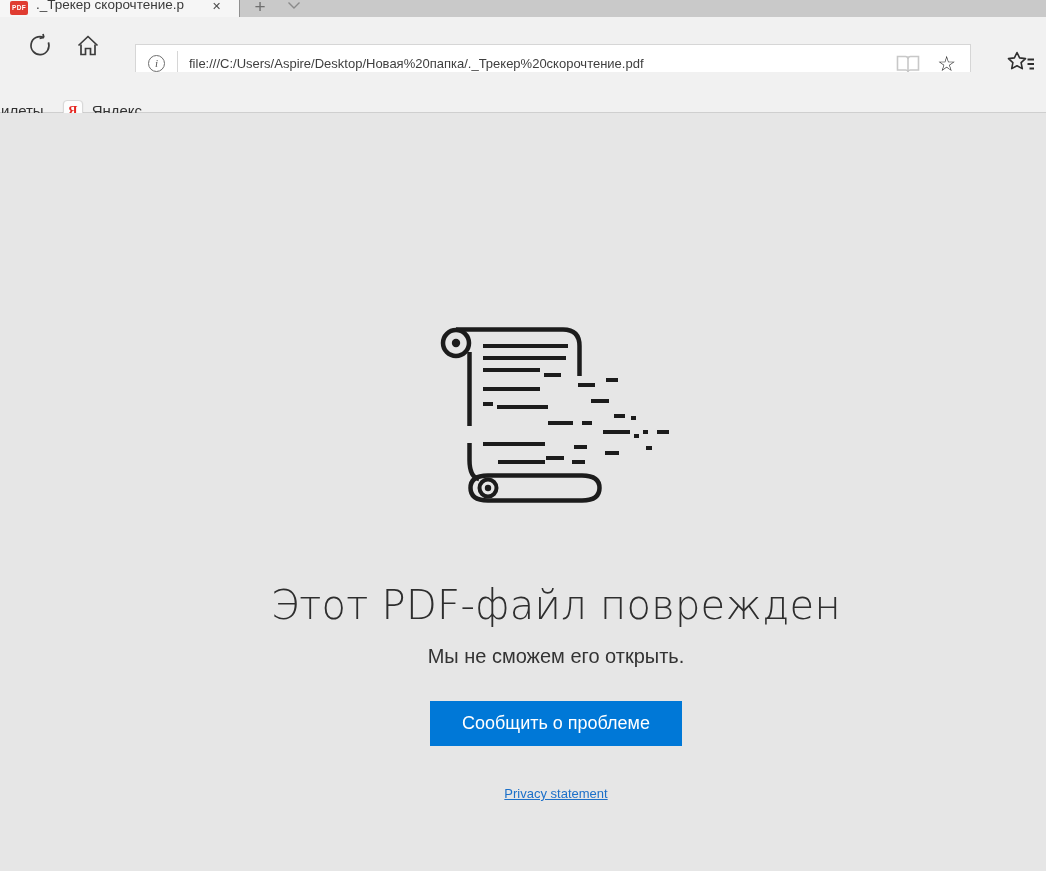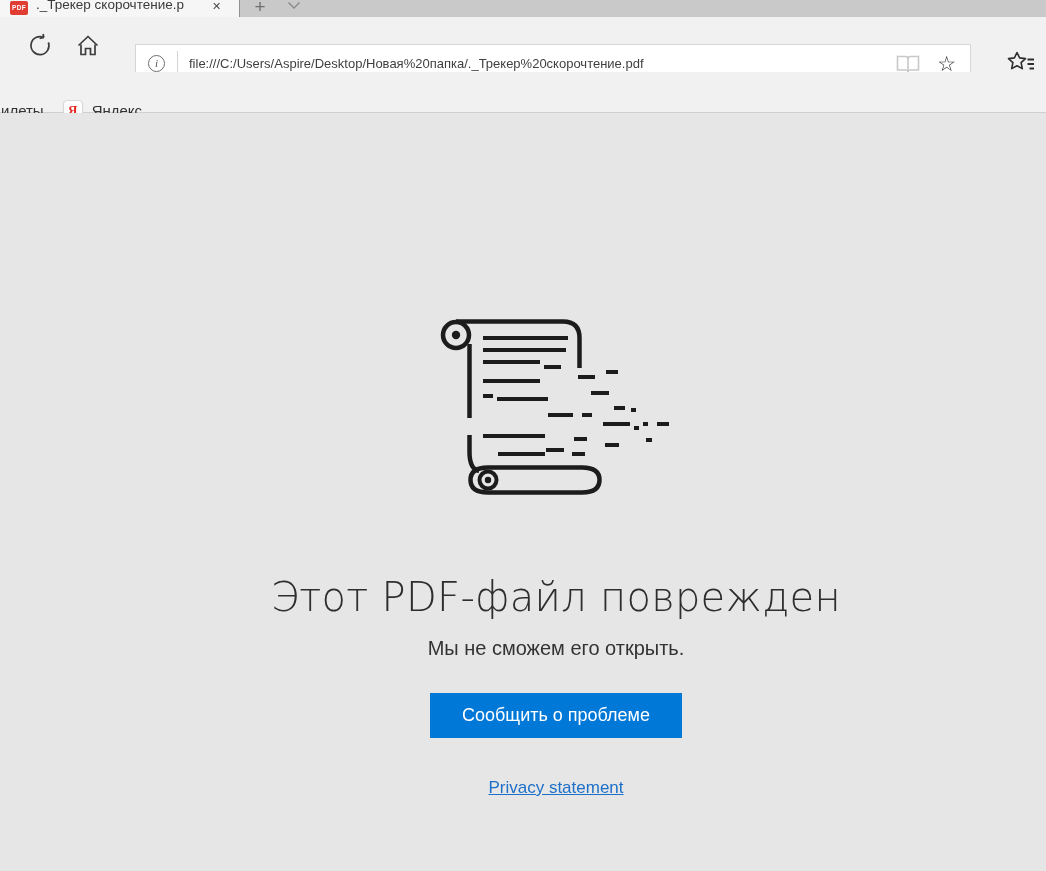--- a/index.html
+++ b/index.html
@@ -42,28 +42,28 @@
   .fav-item { display:flex; align-items:center; font-size:15px; color:#333; cursor:default;margin-top:36px; }
   .fav-item.first { margin-left:1px; }
   .fav-item.yandex { margin-left:19px; }
   .yandex-favicon { width:20px; height:20px; background:#fdfdfd; border:1px solid #d9d9d9; border-radius:4px;
                     box-shadow:0 1px 1px rgba(0,0,0,.22); display:flex; align-items:center; justify-content:center;
                     margin-right:9px; color:#e52620; font-weight:bold; font-size:13px;
                     font-family:"Liberation Serif", serif; }
 
   
   .content { position:absolute; top:113px; left:0; width:1046px; height:758px; background:#e6e6e6; }
-  .center-col { position:absolute; left:66px; top:0; width:980px; display:flex; flex-direction:column; align-items:center; }
+  .center-col { position:absolute; left:66px; top:8px; width:980px; display:flex; flex-direction:column; align-items:center; }
   .illustration { margin-top:187px; }
   .err-title { margin-top:72px; font-size:40px; font-weight:200; color:#2e2e2e;
                font-family:"DejaVu Sans","Liberation Sans",sans-serif; letter-spacing:.3px; line-height:50px; }
   .err-sub { margin-top:15px; font-size:20px; color:#333; }
   .report-btn { margin-top:33px; width:252px; height:45px; background:#0078d7; border:none; color:#fff;
                 font-size:18px; font-family:"Liberation Sans",sans-serif; cursor:pointer; }
-  .privacy-link { margin-top:40px; font-size:17px; color:#1c70c9; text-decoration:underline; cursor:pointer; }
+  .privacy-link { margin-top:40px; font-size:13px; color:#1c70c9; text-decoration:underline; cursor:pointer; }
 
   svg { display:block; }
 </style>
 </head>
 <body>
 
 <div class="tabstrip">
   <div class="tab">
     <div class="tab-favicon">PDF</div>
     <div class="tab-title">._Трекер скорочтение.p</div>

